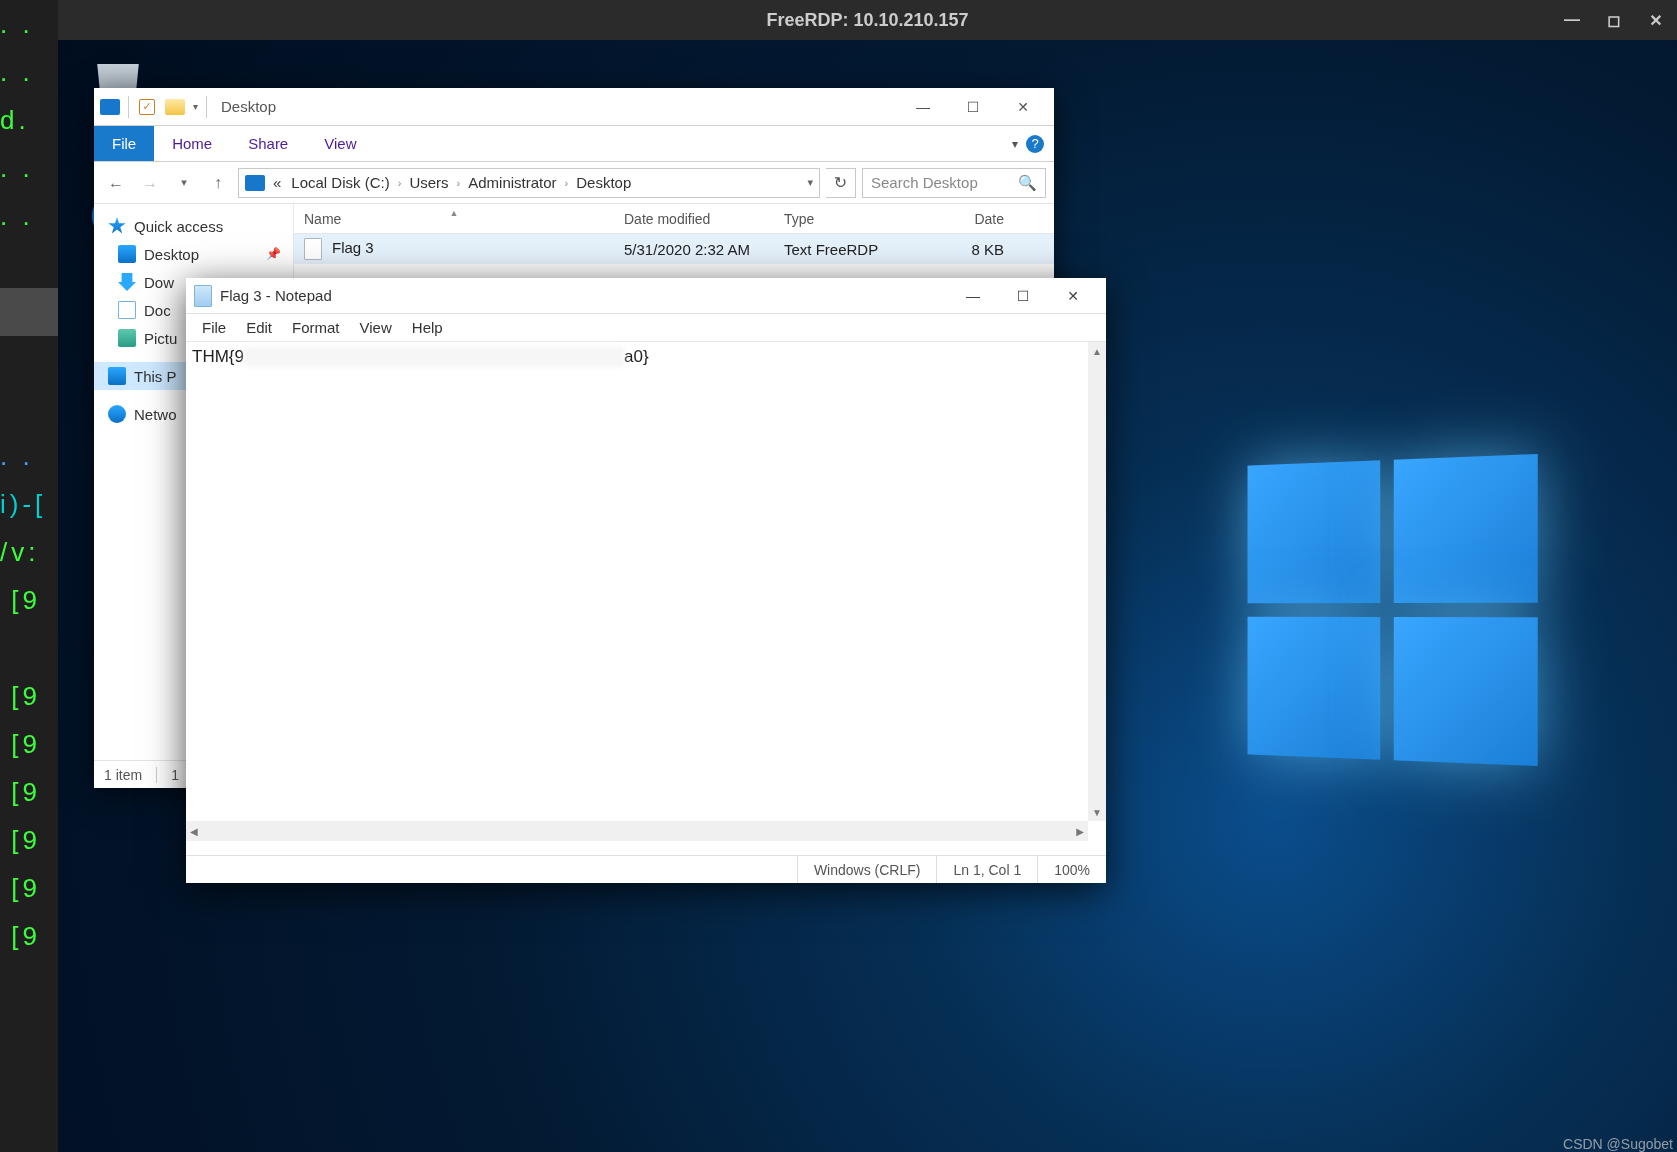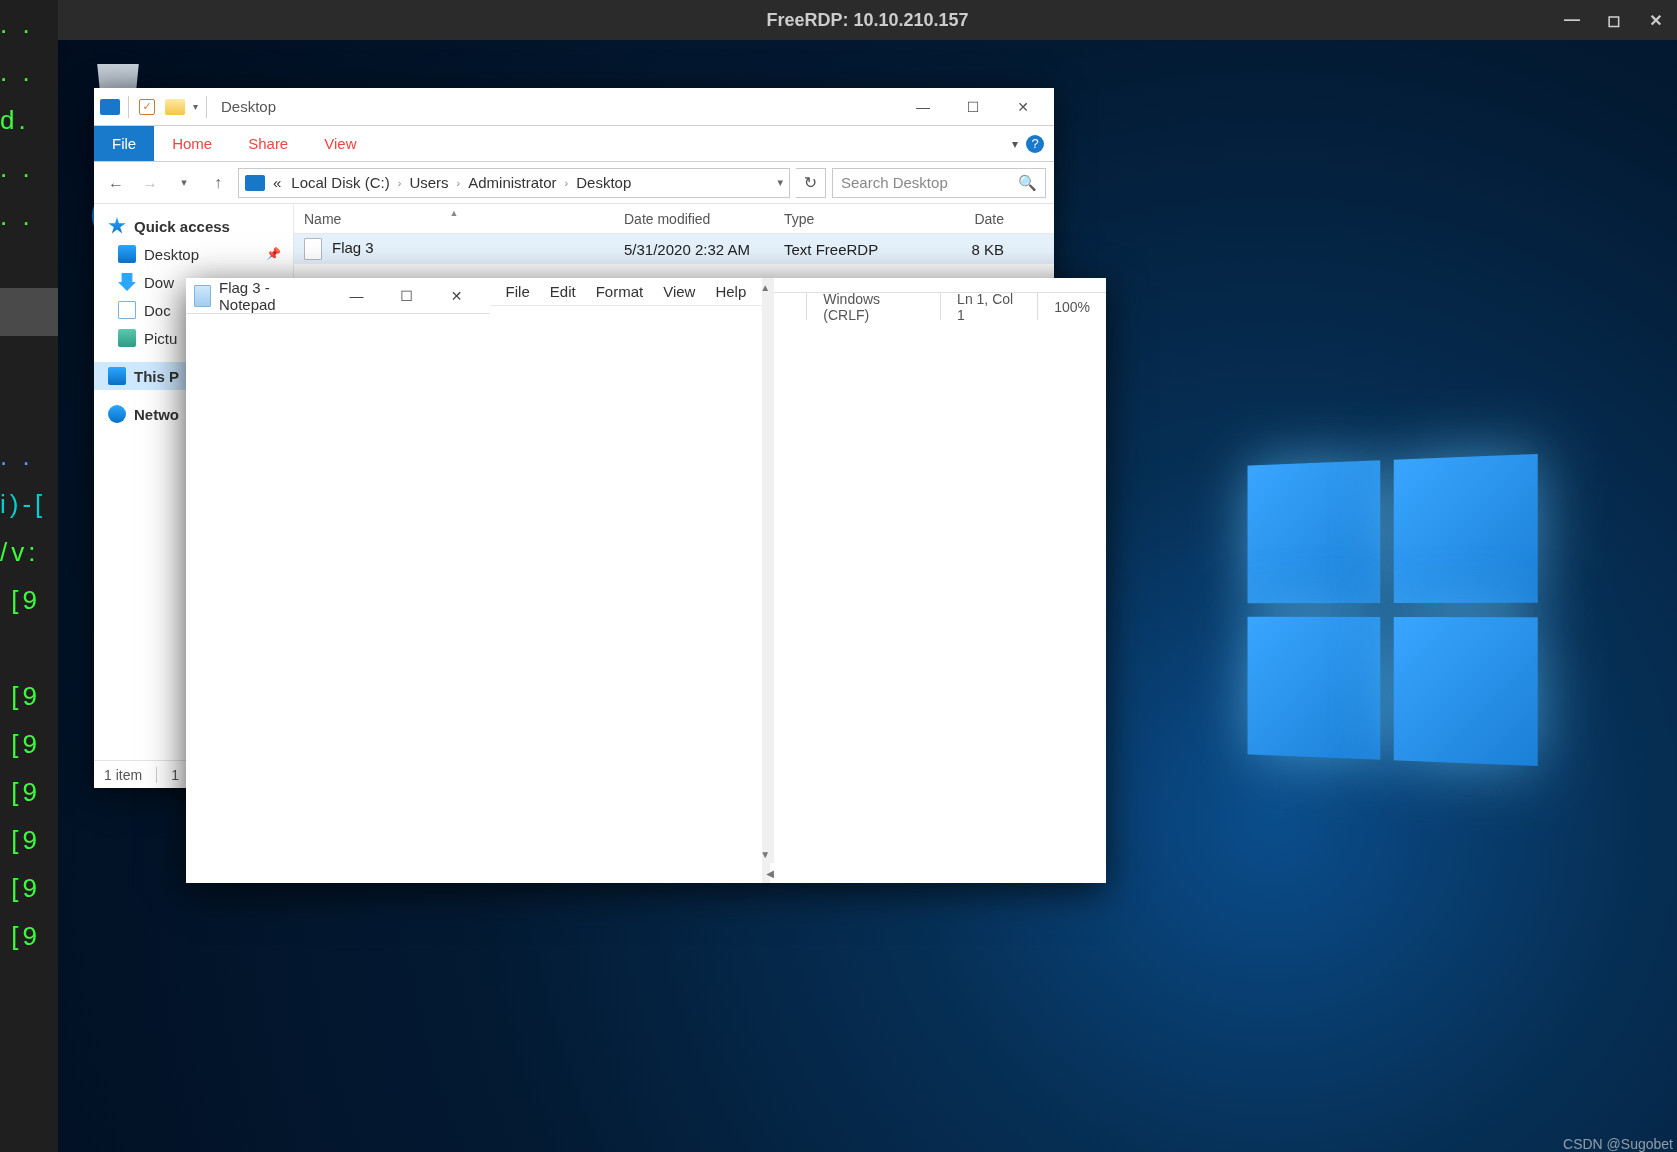--- a/index.html
+++ b/index.html
@@ -38,40 +38,40 @@
   
   .explorer{ position:absolute; left:36px; top:48px; width:960px; height:700px; background:#fff; box-shadow:0 6px 30px rgba(0,0,0,.6); display:flex; flex-direction:column;}
   .exp-titlebar{ height:38px; background:#fff; border-bottom:1px solid #d0d0d0; display:flex; align-items:center; padding:0 6px; gap:8px;}
   .exp-titlebar .small-ico{ width:20px; height:20px; display:inline-flex; align-items:center; justify-content:center;}
   .exp-titlebar .sep{ width:1px; height:22px; background:#ccc;}
   .exp-titlebar .title{ color:#555; font-size:15px; margin-left:6px;}
   .exp-titlebar .wincontrols{ margin-left:auto; display:flex;}
   .exp-titlebar .wctl{ width:50px; height:36px; display:flex; align-items:center; justify-content:center; color:#555; font-size:14px;}
   
   .exp-ribbon{ height:36px; background:#fff; border-bottom:1px solid #d0d0d0; display:flex; align-items:stretch;}
-  .exp-ribbon .rtab{ padding:0 18px; display:flex; align-items:center; font-size:15px; color:#ef4444;}
+  .exp-ribbon .rtab{ padding:0 18px; display:flex; align-items:center; font-size:15px; color:#4c1d95;}
   .exp-ribbon .rtab.file{ background:#1979ca; color:#fff;}
   .exp-ribbon .spacer{ flex:1;}
   .exp-ribbon .ribend{ display:flex; align-items:center; gap:8px; padding-right:10px;}
   .exp-ribbon .chev{ color:#555; font-size:12px;}
   .exp-ribbon .help{ width:18px;height:18px;border-radius:50%;background:#1979ca;color:#fff;display:flex;align-items:center;justify-content:center;font-size:13px;}
   
   .exp-addr{ height:42px; background:#fff; border-bottom:1px solid #e3e3e3; display:flex; align-items:center; padding:0 8px; gap:6px;}
   .exp-addr .nav{width:28px;height:28px;display:flex;align-items:center;justify-content:center;color:#666;}
   .exp-addr .path{ flex:1; height:30px; border:1px solid #c8c8c8; display:flex; align-items:center; padding:0 6px; gap:6px; font-size:15px;}
   .exp-addr .path .seg{ color:#333; padding:0 2px;}
   .exp-addr .path .chev{ color:#888; font-size:11px;}
   .exp-addr .refresh{width:30px;height:30px;border:1px solid #c8c8c8;border-left:none;display:flex;align-items:center;justify-content:center;color:#555;}
-  .exp-addr .search{ width:214px; height:30px; border:1px solid #c8c8c8; display:flex; align-items:center; padding:8px 8px; color:#888; font-size:15px;}
+  .exp-addr .search{ width:184px; height:30px; border:1px solid #c8c8c8; display:flex; align-items:center; padding:8px 8px; color:#888; font-size:15px;}
   .exp-addr .search .mag{ margin-left:auto;}
 
   .exp-body{ flex:1; display:flex; overflow:hidden;}
   .exp-nav{ width:200px; border-right:1px solid #e8e8e8; padding:8px 0; font-size:15px; color:#333;}
   .exp-nav .item{ display:flex; align-items:center; gap:8px; padding:5px 12px 5px 24px;}
-  .exp-nav .item.hdr{ padding-left:14px; font-weight:700;}
+  .exp-nav .item.hdr{ padding-left:14px; font-weight:400;}
   .exp-nav .item.sel{ background:#cde8ff;}
   .exp-nav .item .pin{ margin-left:auto; color:#888; font-size:12px;}
   .nav-ico{ width:18px; height:18px; display:inline-block;}
   .ico-star{ background:linear-gradient(#2aa7ff,#0a6fc4); clip-path:polygon(50% 0,61% 35%,98% 35%,68% 57%,79% 91%,50% 70%,21% 91%,32% 57%,2% 35%,39% 35%);}
   .ico-desktop{ background:linear-gradient(#2aa7ff,#0a6fc4); border-radius:2px;}
   .ico-dl{ background:#2aa7ff; clip-path:polygon(20% 0,80% 0,80% 50%,100% 50%,50% 100%,0 50%,20% 50%);}
   .ico-doc{ background:#fff; border:1px solid #72b3e8; border-radius:1px;}
   .ico-pic{ background:linear-gradient(#5fc7b0,#2a9e84); border-radius:2px;}
   .ico-pc{ background:linear-gradient(#2aa7ff,#0a6fc4); border-radius:2px;}
   .ico-net{ background:linear-gradient(#2aa7ff,#0a6fc4); border-radius:50%;}
@@ -84,21 +84,21 @@
   .col-date{ width:160px;}
   .col-type{ width:150px;}
   .col-size{ width:90px; text-align:right;}
   .exp-row{ display:flex; height:30px; align-items:center; font-size:15px; color:#222; background:#e5f1fb;}
   .exp-row .file-ico{ width:18px; height:22px; background:#fff; border:1px solid #b0b8c0; border-radius:1px; margin-right:10px; display:inline-block; vertical-align:middle;}
   
   .exp-status{ height:28px; border-top:1px solid #e3e3e3; display:flex; align-items:center; padding:0 10px; gap:14px; font-size:14px; color:#555;}
   .exp-status .sep{ width:1px; height:16px; background:#ccc;}
 
   
-  .notepad{ position:absolute; left:128px; top:238px; width:920px; height:605px; background:#fff; box-shadow:0 8px 36px rgba(0,0,0,.7); display:flex; flex-direction:row;}
+  .notepad{ position:absolute; left:128px; top:238px; width:920px; height:605px; background:#fff; box-shadow:0 8px 36px rgba(0,0,0,.7); display:flex; flex-direction:column;}
   .np-titlebar{ height:36px; background:#fff; display:flex; align-items:center; padding:0 8px; gap:8px; border-bottom:1px solid #e0e0e0;}
   .np-titlebar .np-ico{ width:18px; height:22px; background:linear-gradient(#cfe8fb,#a2cdef); border:1px solid #7fb4e0; border-radius:1px;}
   .np-titlebar .title{ color:#333; font-size:15px;}
   .np-titlebar .wincontrols{ margin-left:auto; display:flex;}
   .np-titlebar .wctl{ width:50px; height:34px; display:flex; align-items:center; justify-content:center; color:#444; font-size:14px;}
   .np-menu{ height:28px; display:flex; align-items:center; padding:0 6px; gap:0; border-bottom:1px solid #e8e8e8; font-size:15px; color:#333;}
   .np-menu span{ padding:3px 10px;}
   .np-body{ flex:1; position:relative; font-family:Consolas,monospace; font-size:17px; color:#222; padding:4px 6px; overflow:hidden;}
   .np-body .redact{ display:inline-block; width:380px; height:20px; background:#f6f6f6; border-radius:2px; vertical-align:middle; filter:blur(2px);}
   .np-scroll-v{ position:absolute; right:0; top:0; bottom:20px; width:18px; background:#f0f0f0;}

